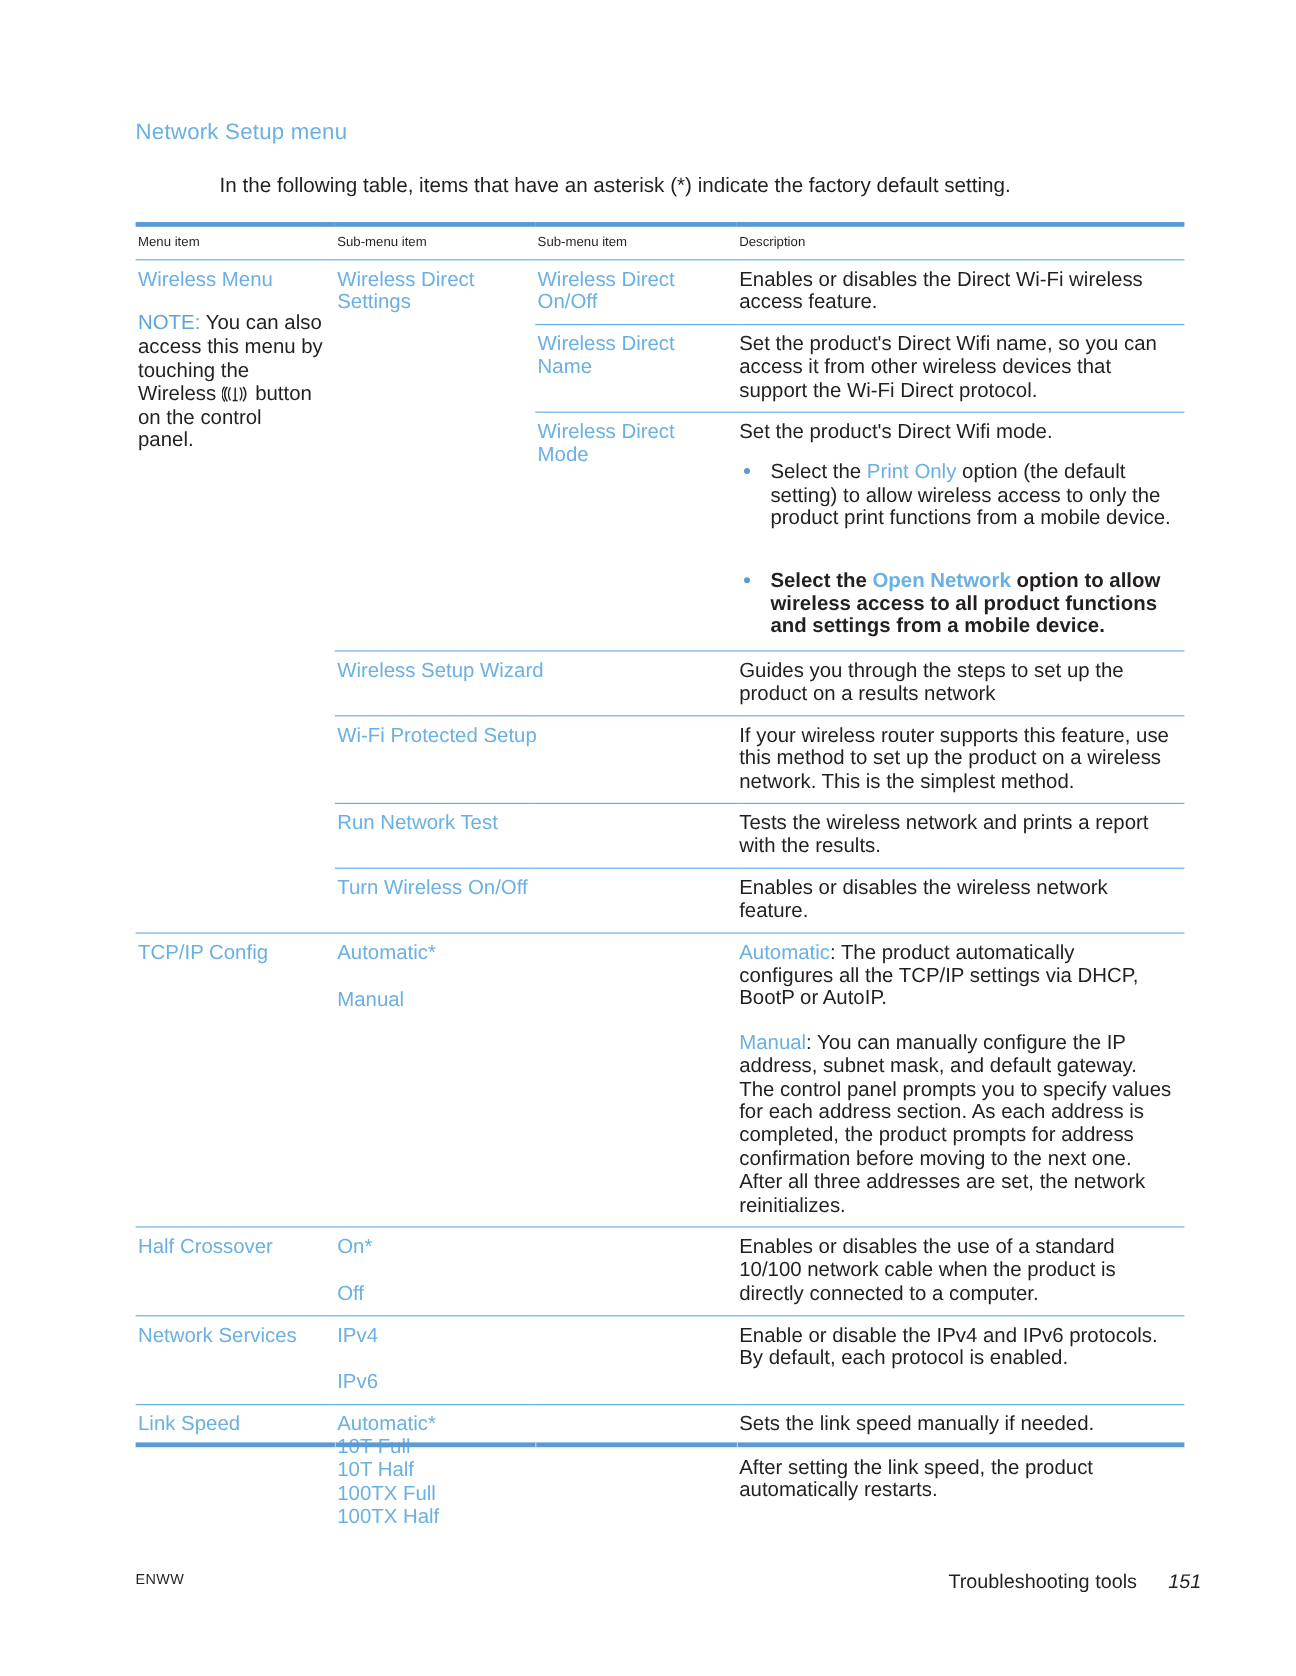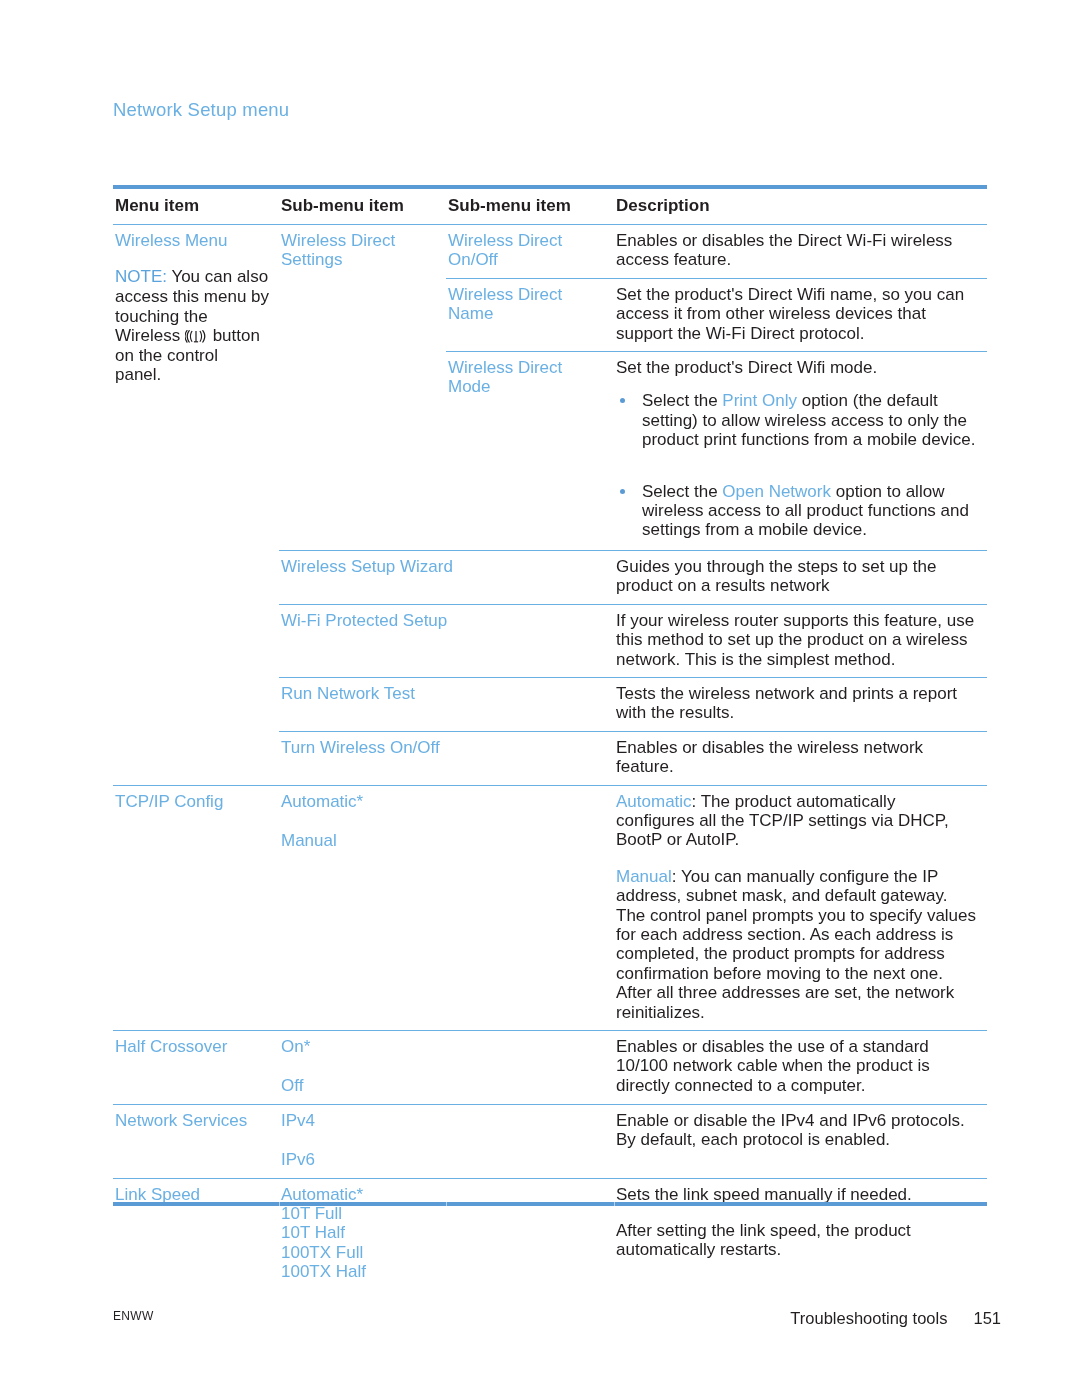--- a/index.html
+++ b/index.html
@@ -54,22 +54,22 @@
     border-collapse: collapse;
     table-layout: fixed;
   }
   .data-table col.c1 { width: 166px; }
   .data-table col.c2 { width: 167px; }
   .data-table col.c3 { width: 168px; }
   .data-table col.c4 { width: 373px; }
 
   .data-table thead th {
     text-align: left;
-    font-weight: bold;
-    font-size: 17px;
+    font-weight: normal;
+    font-size: 11px;
     color: #231f20;
     padding: 7px 10px 8px 2px;
     vertical-align: top;
     border-top: 4px solid #5b9bd5;
     border-bottom: 1.6px solid #6ab0e3;
   }
 
   .data-table td {
     vertical-align: top;
     font-size: 17px;
@@ -131,21 +131,21 @@
     list-style: none;
     margin: 14px 0 0 0;
     padding: 0;
   }
   ul.bullets li {
     position: relative;
     padding-left: 26px;
     margin-bottom: 32px;
     line-height: 19.4px;
   }
-  ul.bullets li:last-child { margin-bottom: 2px; }
+  ul.bullets li:last-child { margin-bottom: 2px; font-weight: bold; }
   ul.bullets li .dot {
     position: absolute;
     left: 4px;
     top: 7px;
     width: 5px;
     height: 5px;
     border-radius: 50%;
     background: #5b9bd5;
   }
 
@@ -166,29 +166,31 @@
     position: absolute;
     right: 93px;
     top: 1309px;
     font-size: 16.5px;
     color: #231f20;
     white-space: nowrap;
   }
   .footer-right .page-num {
     display: inline-block;
     margin-left: 26px;
+    font-style: italic;
   }
 </style>
 </head>
 <body>
 
 <div class="page">
 
   <div class="section-heading">Network Setup menu</div>
 
+  <div class="intro-paragraph">In the following table, items that have an asterisk (*) indicate the factory default setting.</div>
 
   <table class="data-table">
     <colgroup>
       <col class="c1">
         <col class="c2">
         <col class="c3">
         <col class="c4">
     </colgroup>
     <thead>
       <tr>

